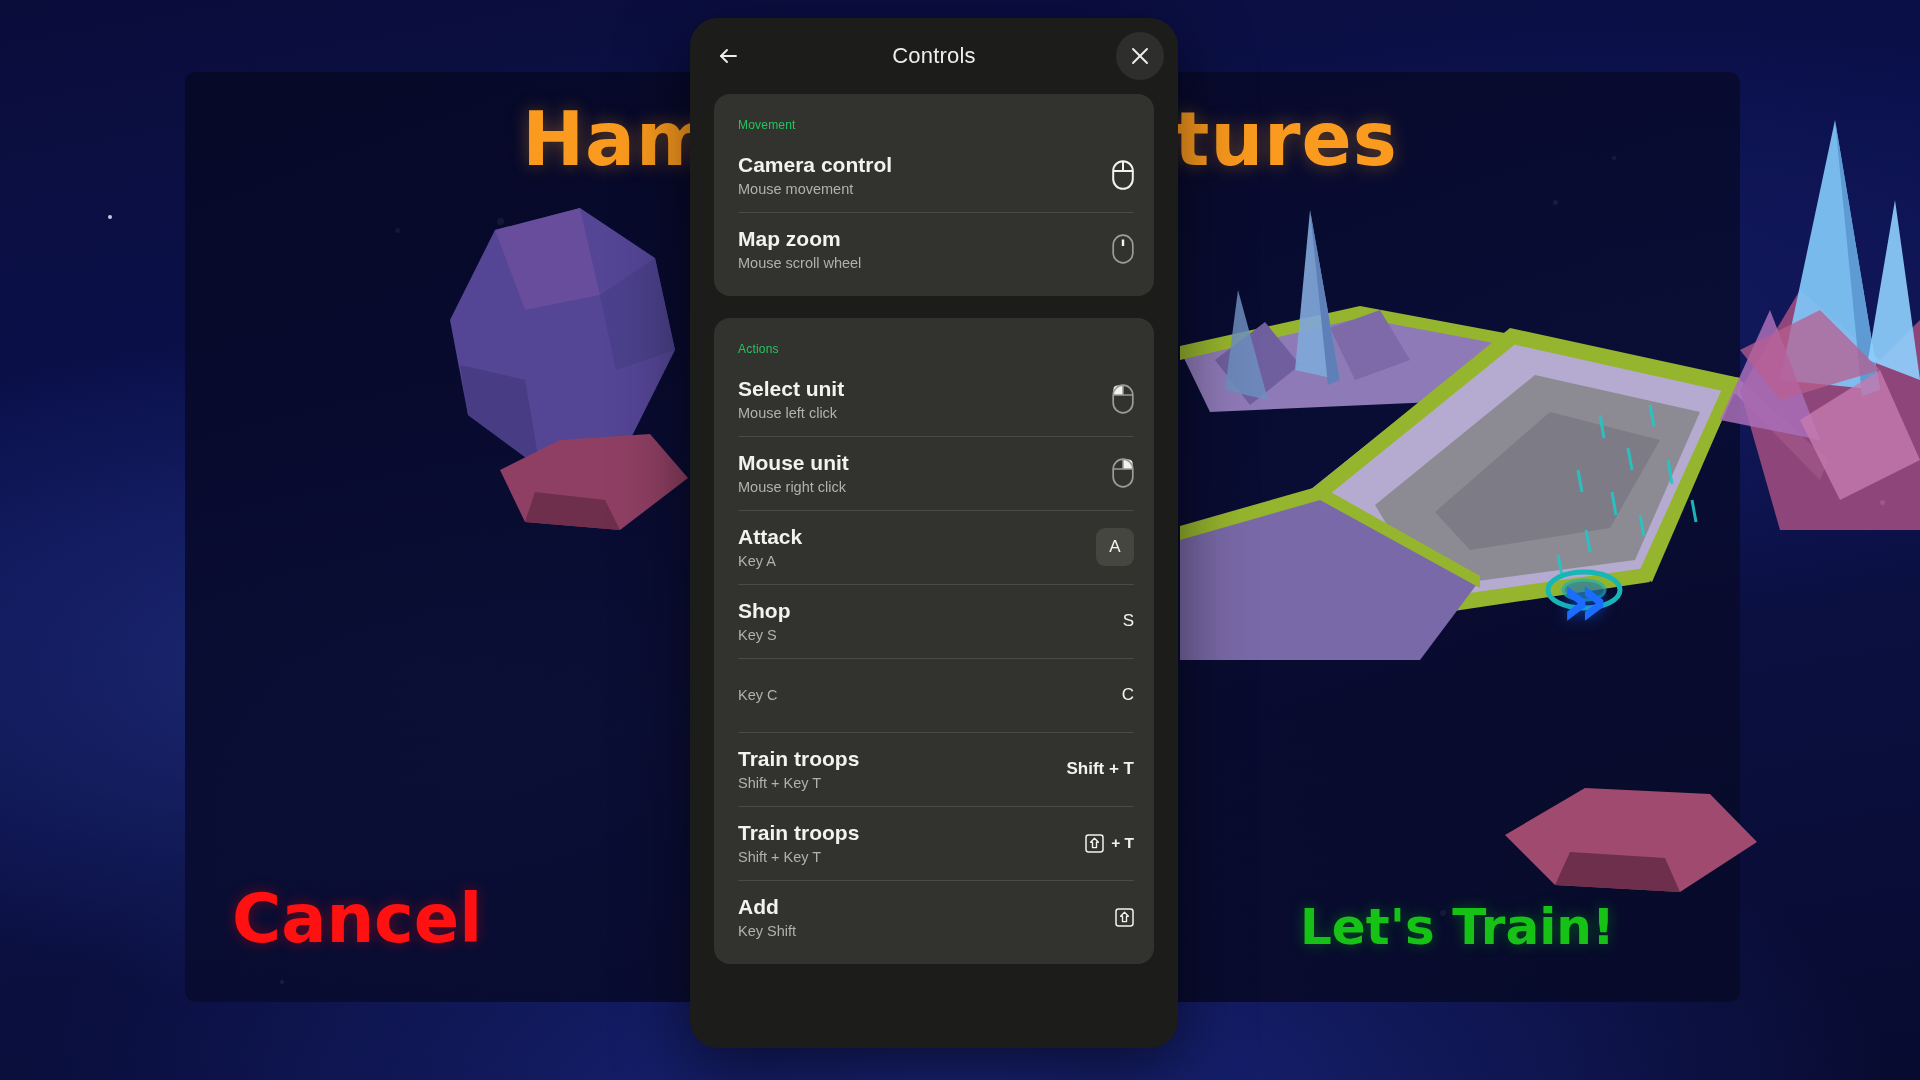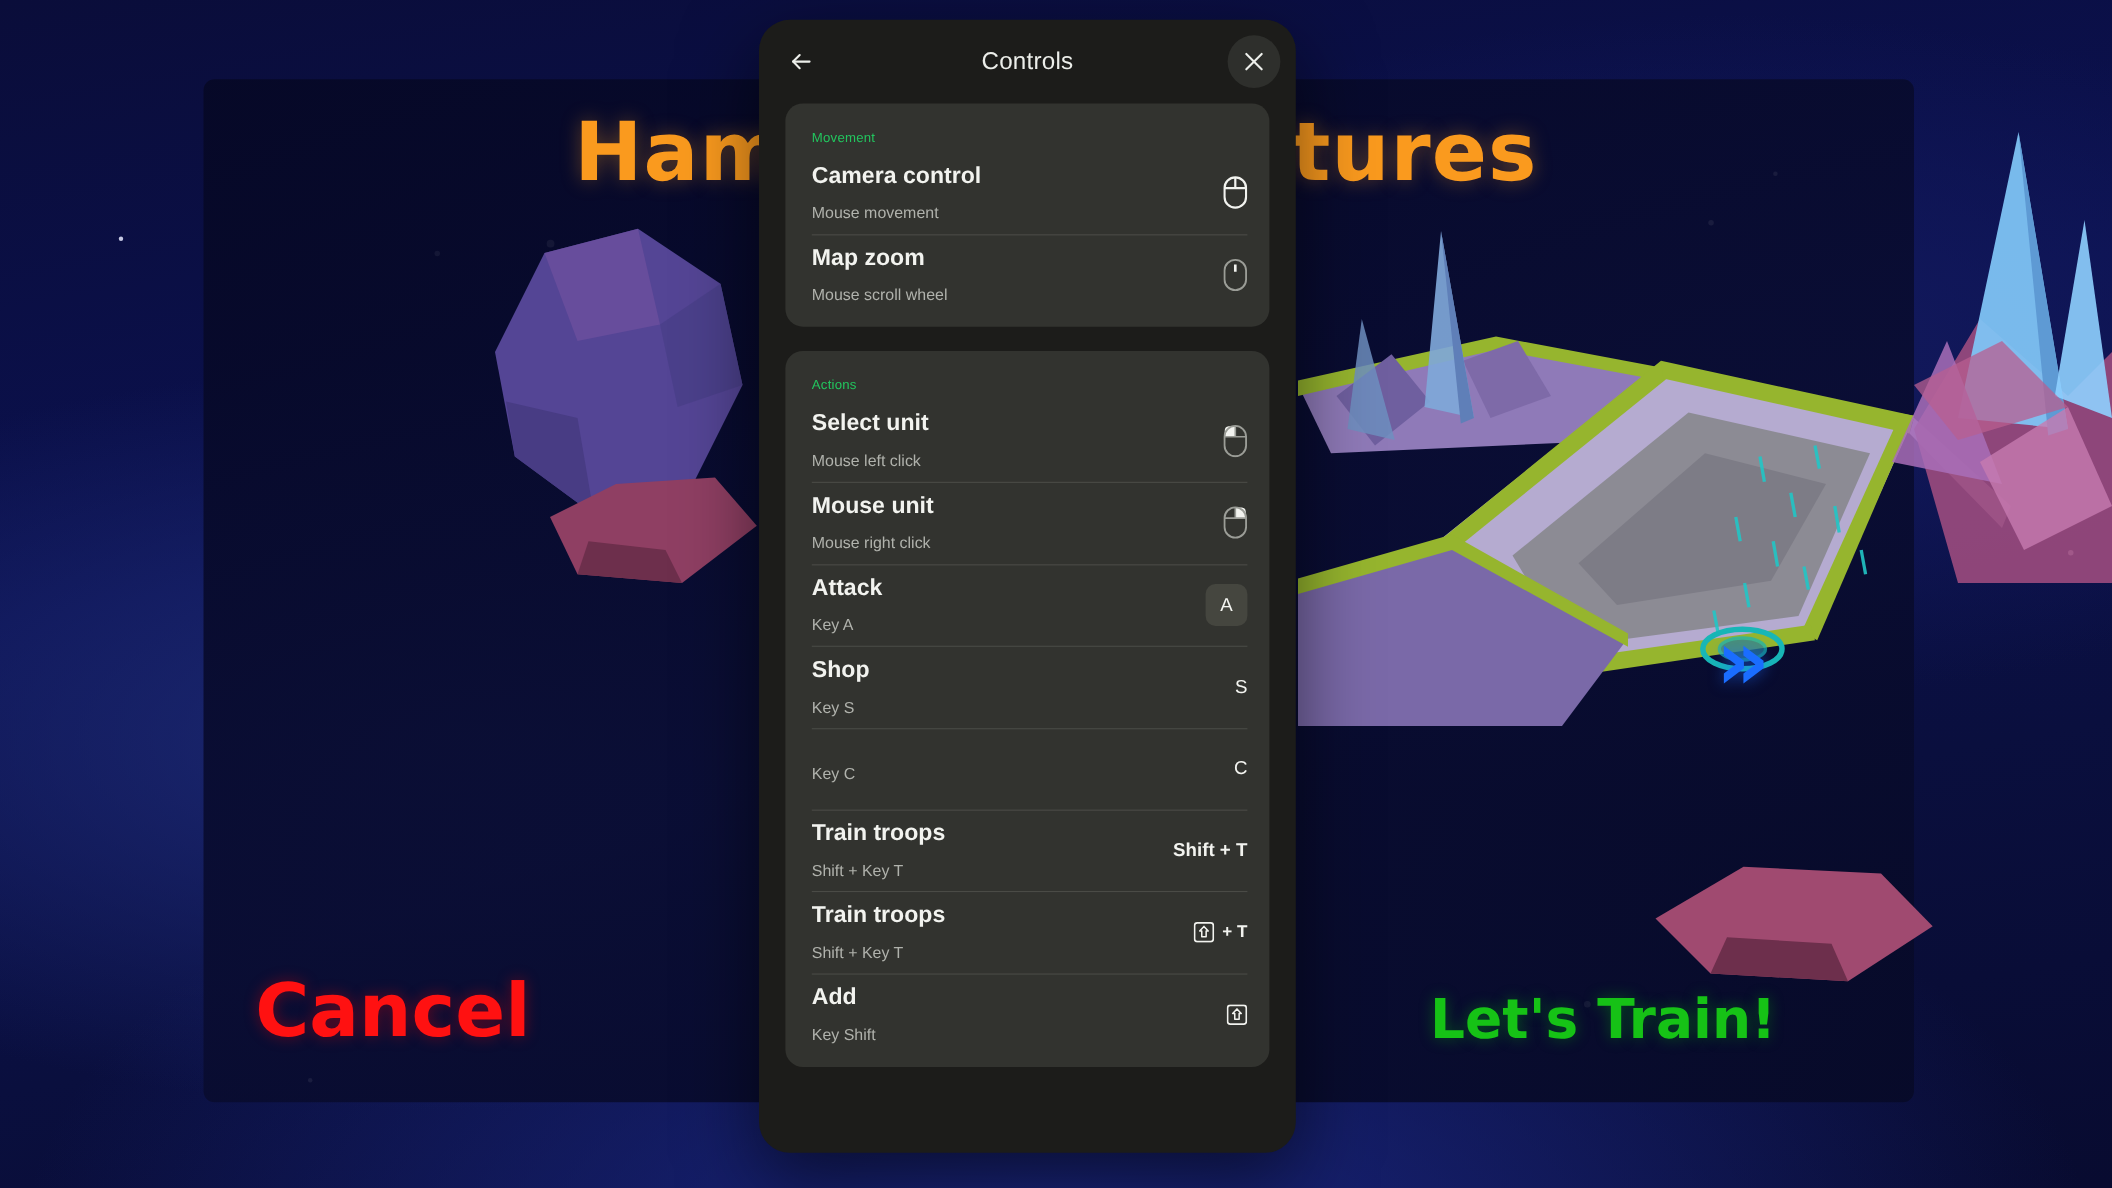--- a/index.html
+++ b/index.html
@@ -161,21 +161,21 @@
   .row-title {
     color: #f2f3ef;
     font-size: 21px;
     font-weight: bold;
     line-height: 1.35;
   }
   .row-sub {
     color: #b0b2ac;
     font-size: 14.5px;
     line-height: 1.4;
-    margin-top: 10px;
+    margin-top: 0;
   }
   .row-accessory {
     flex: 0 0 auto;
     display: flex;
     align-items: center;
     justify-content: flex-end;
     min-width: 46px;
     color: #f2f3ef;
     font-size: 16px;
   }

